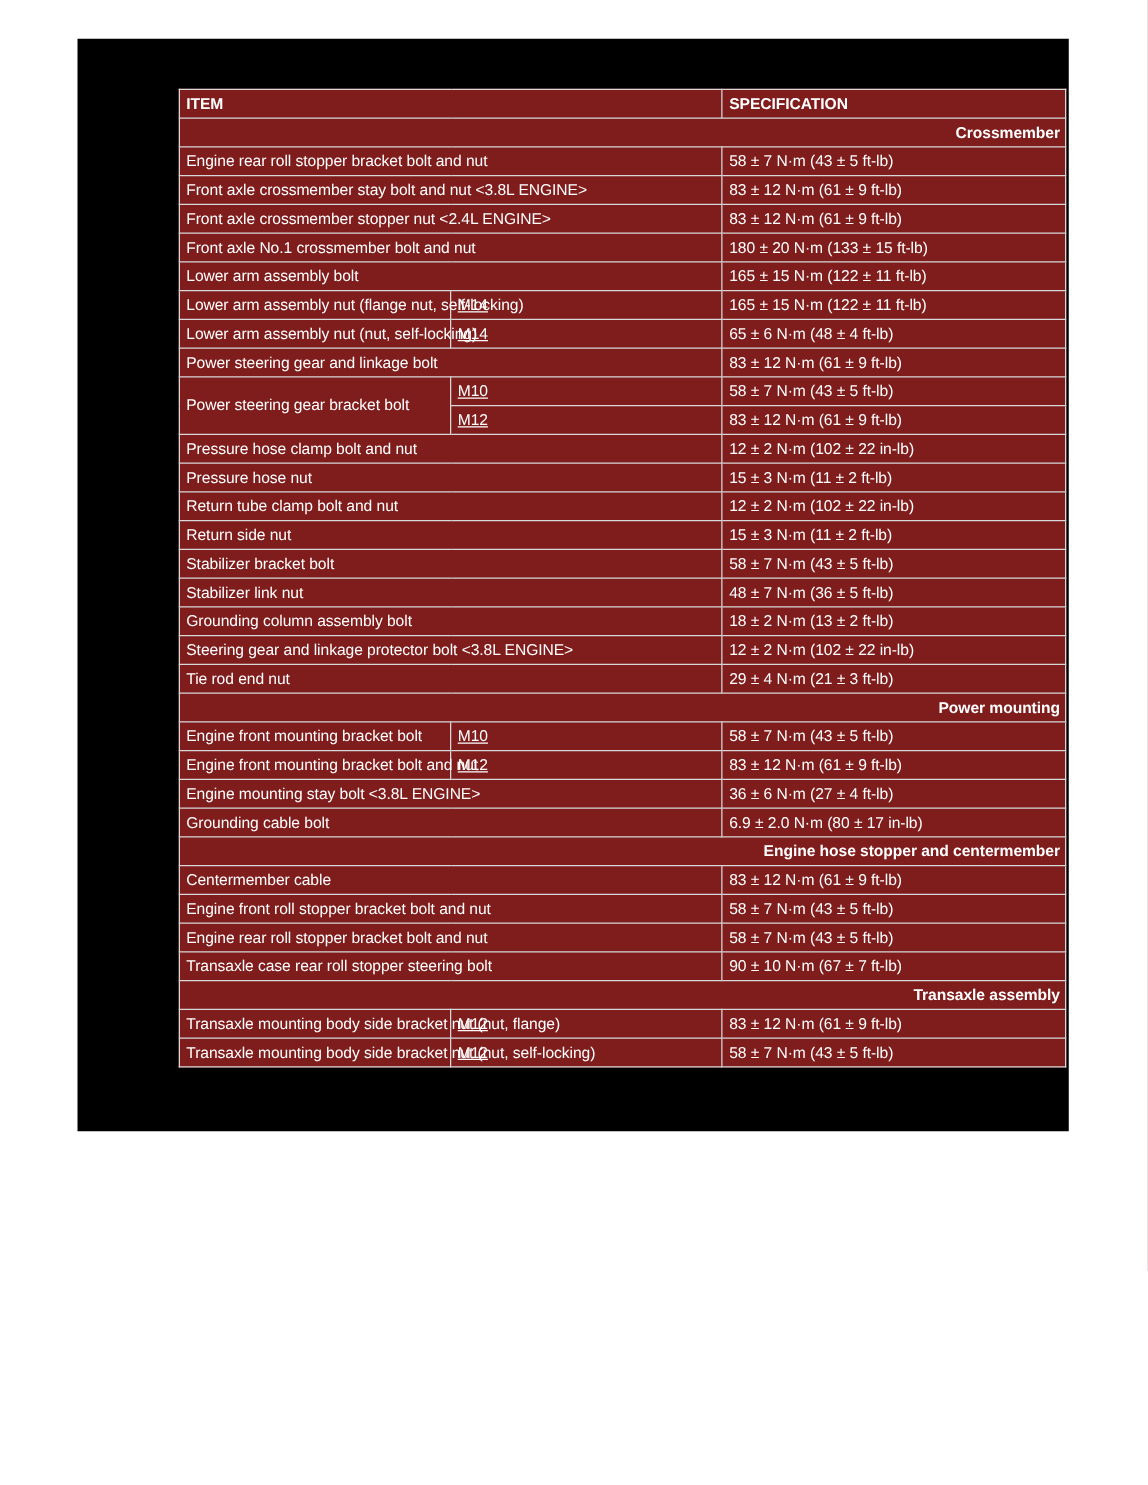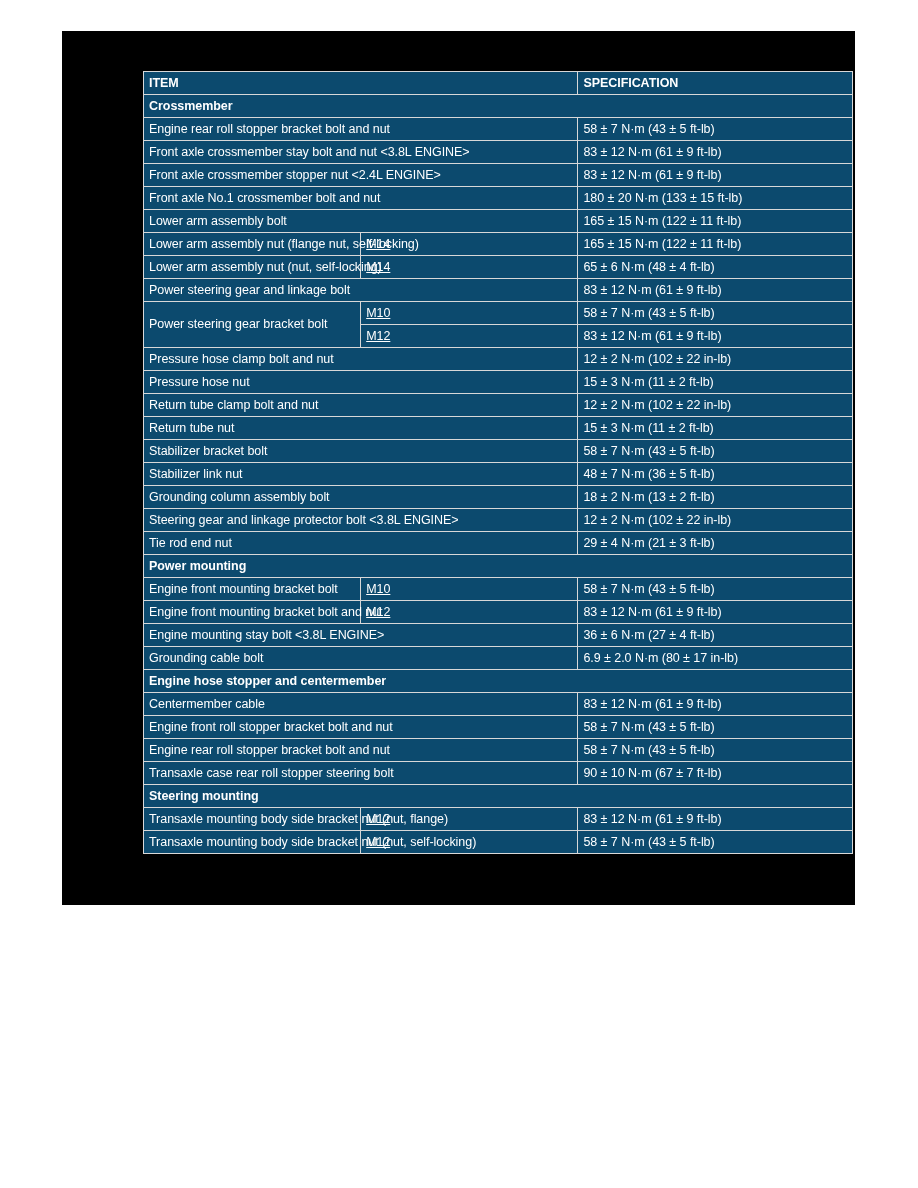--- a/index.html
+++ b/index.html
@@ -30,21 +30,21 @@
   #table-wrap {
     position: absolute;
     left: 81px;
     top: 40px;
     width: 710px;
   }
   table.spec-table {
     border-collapse: collapse;
     width: 710px;
     table-layout: fixed;
-    background: #0c4a6e;
+    background: #7f1d1d;
   }
   table.spec-table td {
     border: 1px solid #d8d8d8;
     color: #ffffff;
     font-size: 12.5px;
     line-height: 13px;
     padding: 4px 4px 4px 5px;
     vertical-align: middle;
     white-space: nowrap;
     letter-spacing: -0.05px;
@@ -52,20 +52,21 @@
   }
   td.col-item { width: 406px; }
   td.col-size { width: 49px; text-decoration: underline; }
   td.col-spec { width: 253px; margin-left: 28px; }
   td.hdr, td.section {
     font-weight: bold;
   }
   td.section {
     padding-top: 5px;
     padding-bottom: 5px;
+    text-align: right;
   }
   td.hdr {
     padding-top: 4px;
     padding-bottom: 4px;
   }
   td.rowspan-item {
     vertical-align: top;
     padding-top: 5px;
   }
 </style>
@@ -133,21 +134,21 @@
             </tr>
             <tr>
               <td class="col-item" colspan="2">Pressure hose nut</td>
               <td class="col-spec">15 ± 3 N·m (11 ± 2 ft-lb)</td>
             </tr>
             <tr>
               <td class="col-item" colspan="2">Return tube clamp bolt and nut</td>
               <td class="col-spec">12 ± 2 N·m (102 ± 22 in-lb)</td>
             </tr>
             <tr>
-              <td class="col-item" colspan="2">Return tube nut</td>
+              <td class="col-item" colspan="2">Return side nut</td>
               <td class="col-spec">15 ± 3 N·m (11 ± 2 ft-lb)</td>
             </tr>
             <tr>
               <td class="col-item" colspan="2">Stabilizer bracket bolt</td>
               <td class="col-spec">58 ± 7 N·m (43 ± 5 ft-lb)</td>
             </tr>
             <tr>
               <td class="col-item" colspan="2">Stabilizer link nut</td>
               <td class="col-spec">48 ± 7 N·m (36 ± 5 ft-lb)</td>
             </tr>
@@ -197,21 +198,21 @@
             </tr>
             <tr>
               <td class="col-item" colspan="2">Engine rear roll stopper bracket bolt and nut</td>
               <td class="col-spec">58 ± 7 N·m (43 ± 5 ft-lb)</td>
             </tr>
             <tr>
               <td class="col-item" colspan="2">Transaxle case rear roll stopper steering bolt</td>
               <td class="col-spec">90 ± 10 N·m (67 ± 7 ft-lb)</td>
             </tr>
             <tr>
-              <td class="col-item section" colspan="3">Steering mounting</td>
+              <td class="col-item section" colspan="3">Transaxle assembly</td>
             </tr>
             <tr>
               <td class="col-item">Transaxle mounting body side bracket nut (nut, flange)</td>
               <td class="col-size">M12</td>
               <td class="col-spec">83 ± 12 N·m (61 ± 9 ft-lb)</td>
             </tr>
             <tr>
               <td class="col-item">Transaxle mounting body side bracket nut (nut, self-locking)</td>
               <td class="col-size">M12</td>
               <td class="col-spec">58 ± 7 N·m (43 ± 5 ft-lb)</td>

